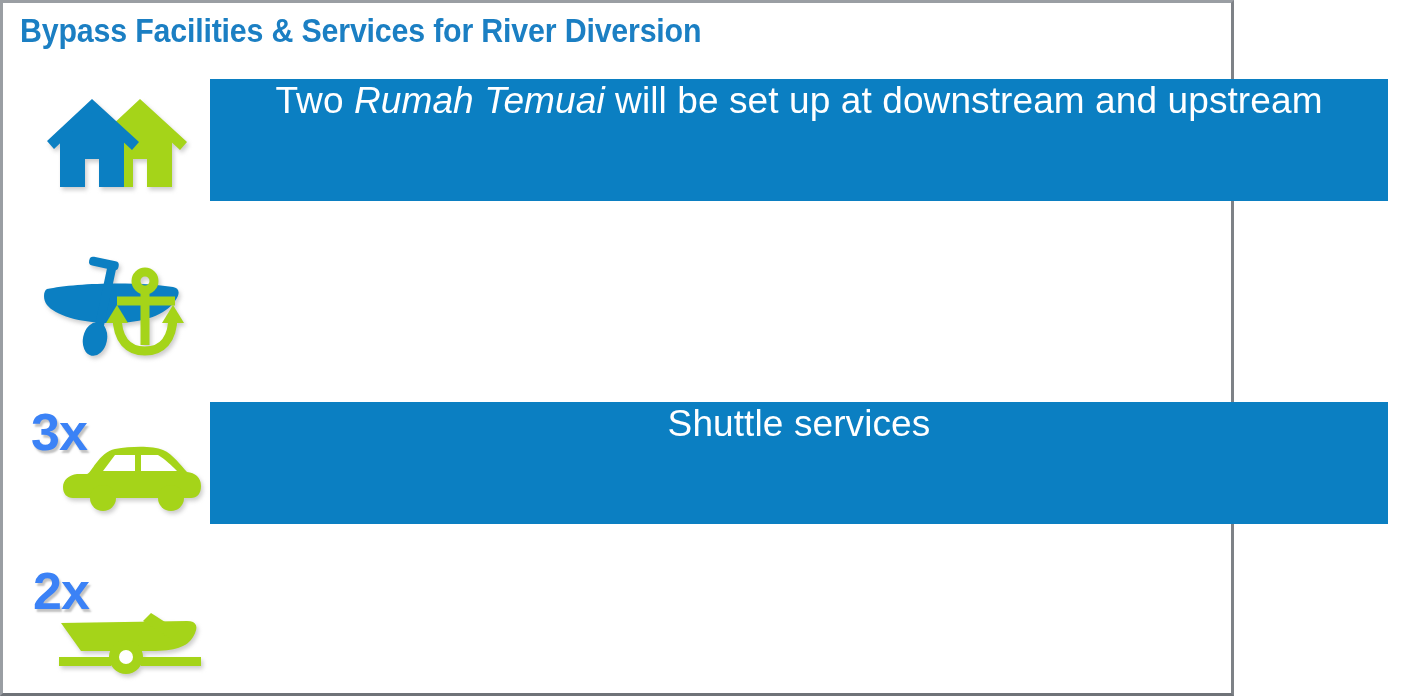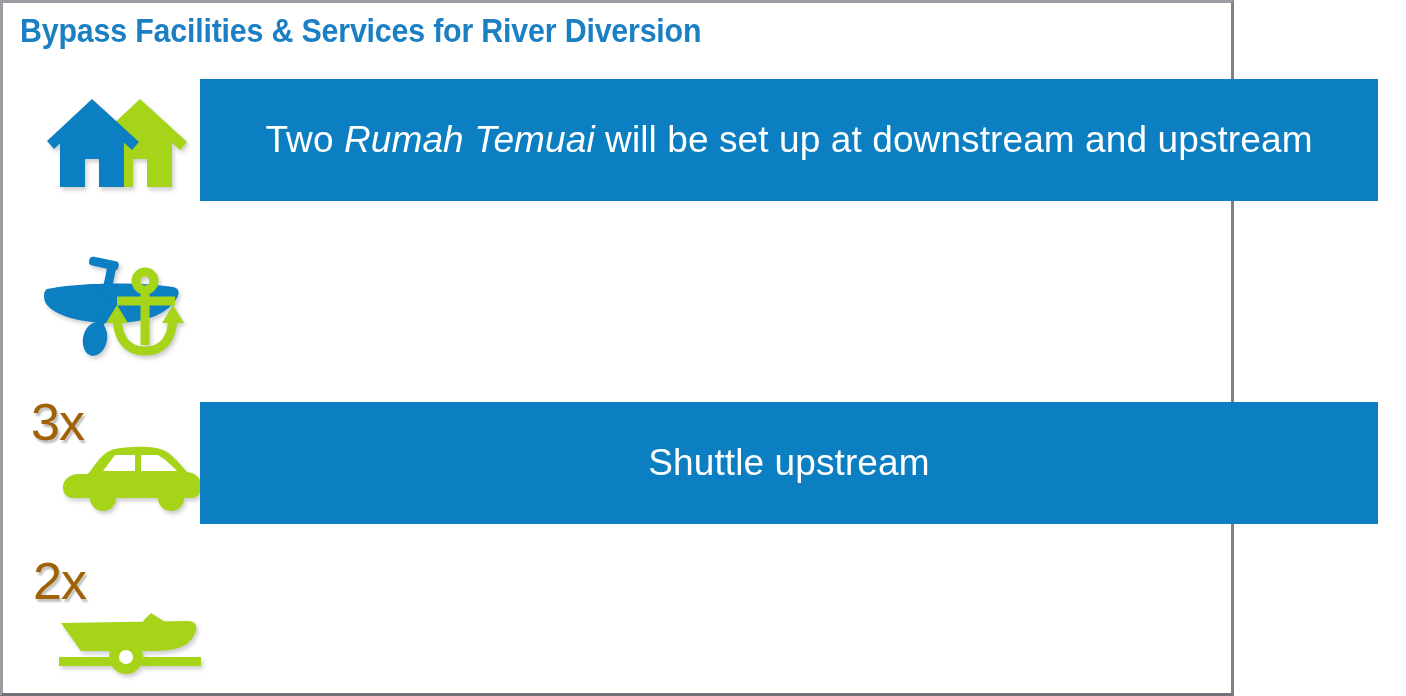--- a/index.html
+++ b/index.html
@@ -48,26 +48,26 @@
     left: 0;
     width: 1406px;
   }
   .row-1 { top: 76px;  height: 122px; }
   .row-2 { top: 238px; height: 122px; }
   .row-3 { top: 399px; height: 122px; }
   .row-4 { top: 560px; height: 122px; }
 
   .bar {
     position: absolute;
-    left: 197px;
+    left: 207px;
     width: 1178px;
     height: 122px;
     background: #0b7fc2;
     display: flex;
-    align-items: center;
+    align-items: flex-start;
     justify-content: center;
   }
   .bar-text {
     color: #ffffff;
     font-size: 37px;
     line-height: 44px;
     font-weight: normal;
     letter-spacing: 0.1px;
     white-space: nowrap;
     padding: 0 22px;
@@ -80,25 +80,26 @@
     top: 0;
     width: 190px;
     height: 122px;
   }
   .icon-cell svg { display: block; }
 
   
   .mult {
     position: absolute;
     font-size: 52px;
-    font-weight: normal;
-    color: #a16207;
+    font-weight: bold;
+    color: #3b82f6;
     text-shadow: 2px 3px 2px rgba(120,120,120,0.45);
     letter-spacing: -1px;
     line-height: 52px;
+    margin-top: 10px;
   }
   .mult-3 { left: 16px; top: -6px; }
   .mult-2 { left: 18px; top: -8px; }
 
   .icon-svg { position: absolute; }
   .icon-house   { left: 20px;  top: 10px; }
   .icon-boat    { left: 18px;  top: 12px; }
   .icon-car     { left: 44px;  top: 38px; }
   .icon-trailer { left: 40px;  top: 44px; }
 
@@ -169,21 +170,21 @@
 
         <path d="M44 31 L56 15 L76 15 L76 31 Z" fill="#ffffff"></path>
         <path d="M82 15 L99 15 C106 19 113 26 118 31 L82 31 Z" fill="#ffffff"></path>
 
         <circle cx="44" cy="58" r="13" fill="#a5d419"></circle>
         <circle cx="112" cy="58" r="13" fill="#a5d419"></circle>
       </svg>
     </div>
 
     <div class="bar">
-      <div class="bar-text">Shuttle upstream</div>
+      <div class="bar-text">Shuttle services</div>
     </div>
   </div>
 
   <div class="row row-4">
 
     <div class="icon-cell">
       <div class="mult mult-2">2x</div>
       <svg class="icon-svg icon-trailer shadowed" width="150" height="68" viewBox="0 0 150 68">
 
         <path d="M6 16 L132 14 C142 14 144 20 138 30 C132 40 120 44 96 44 L26 44 Z" fill="#a5d419"></path>

